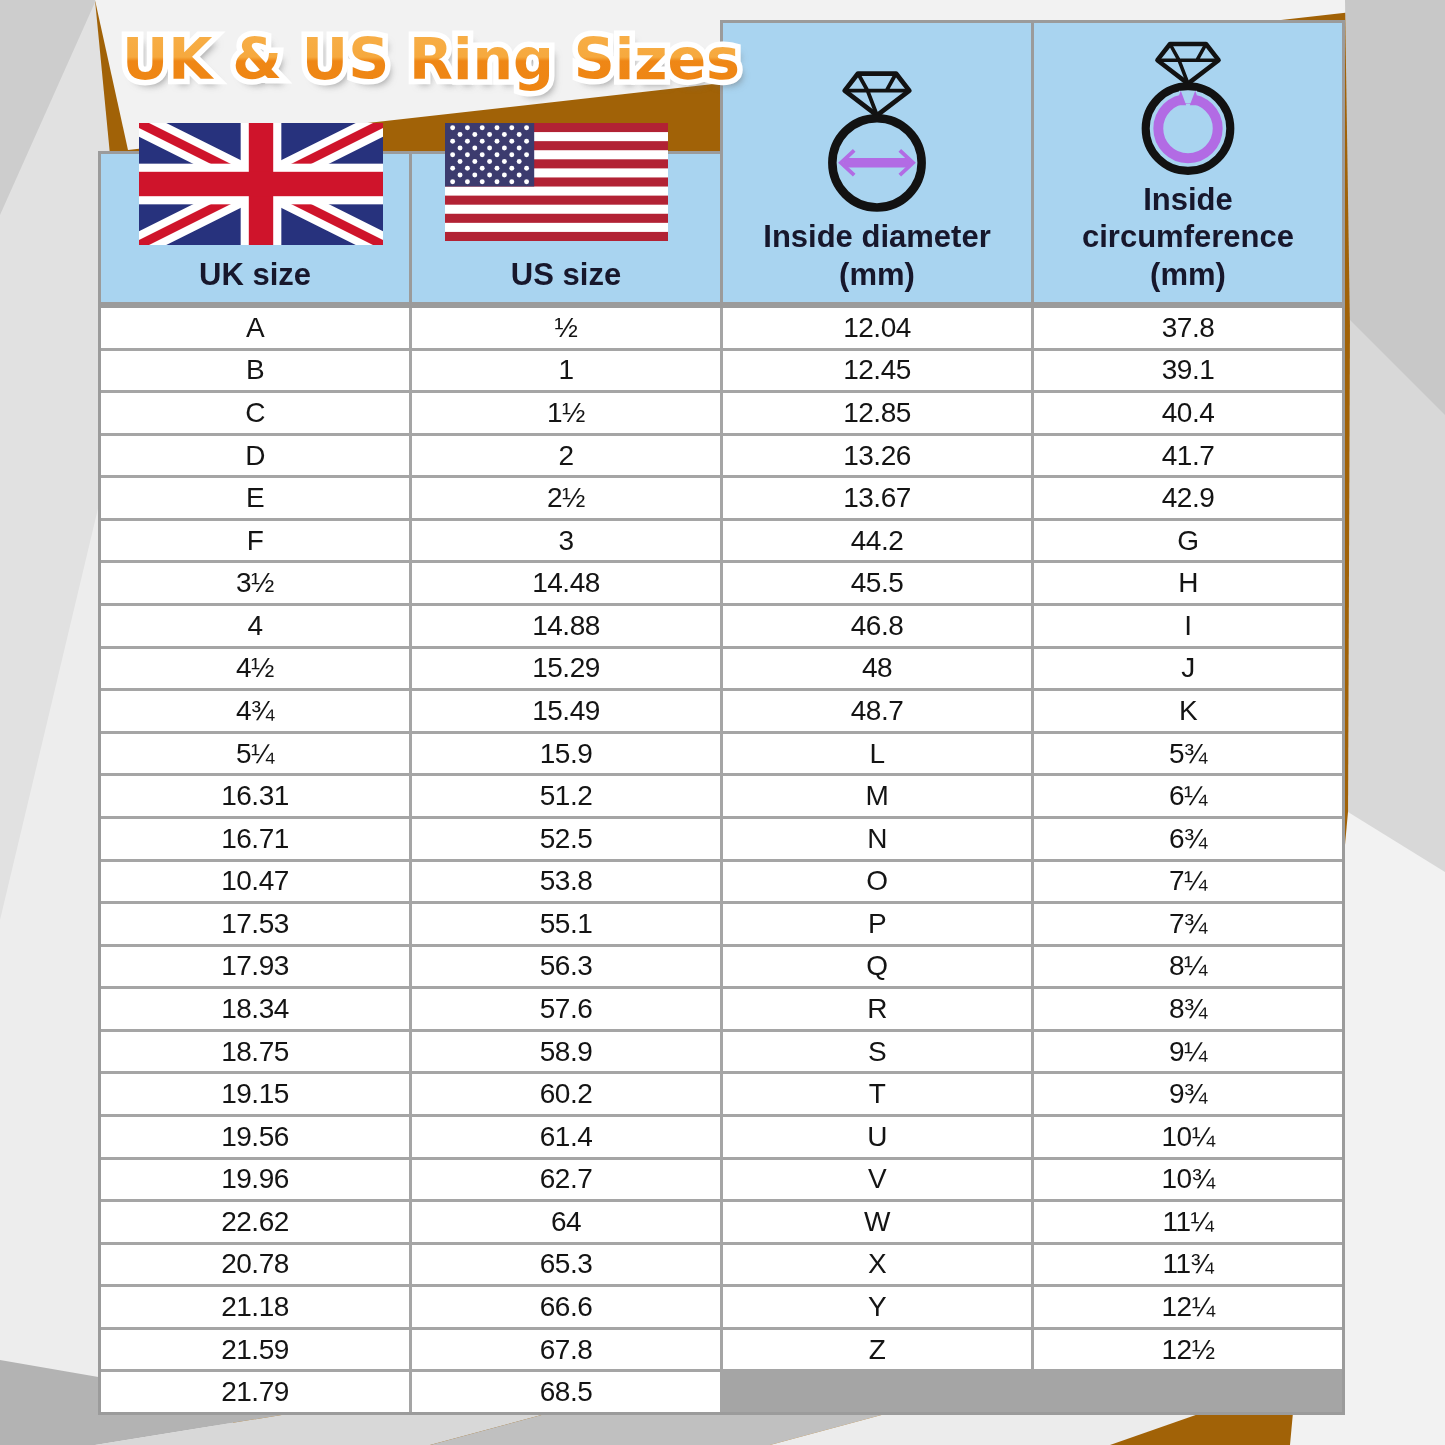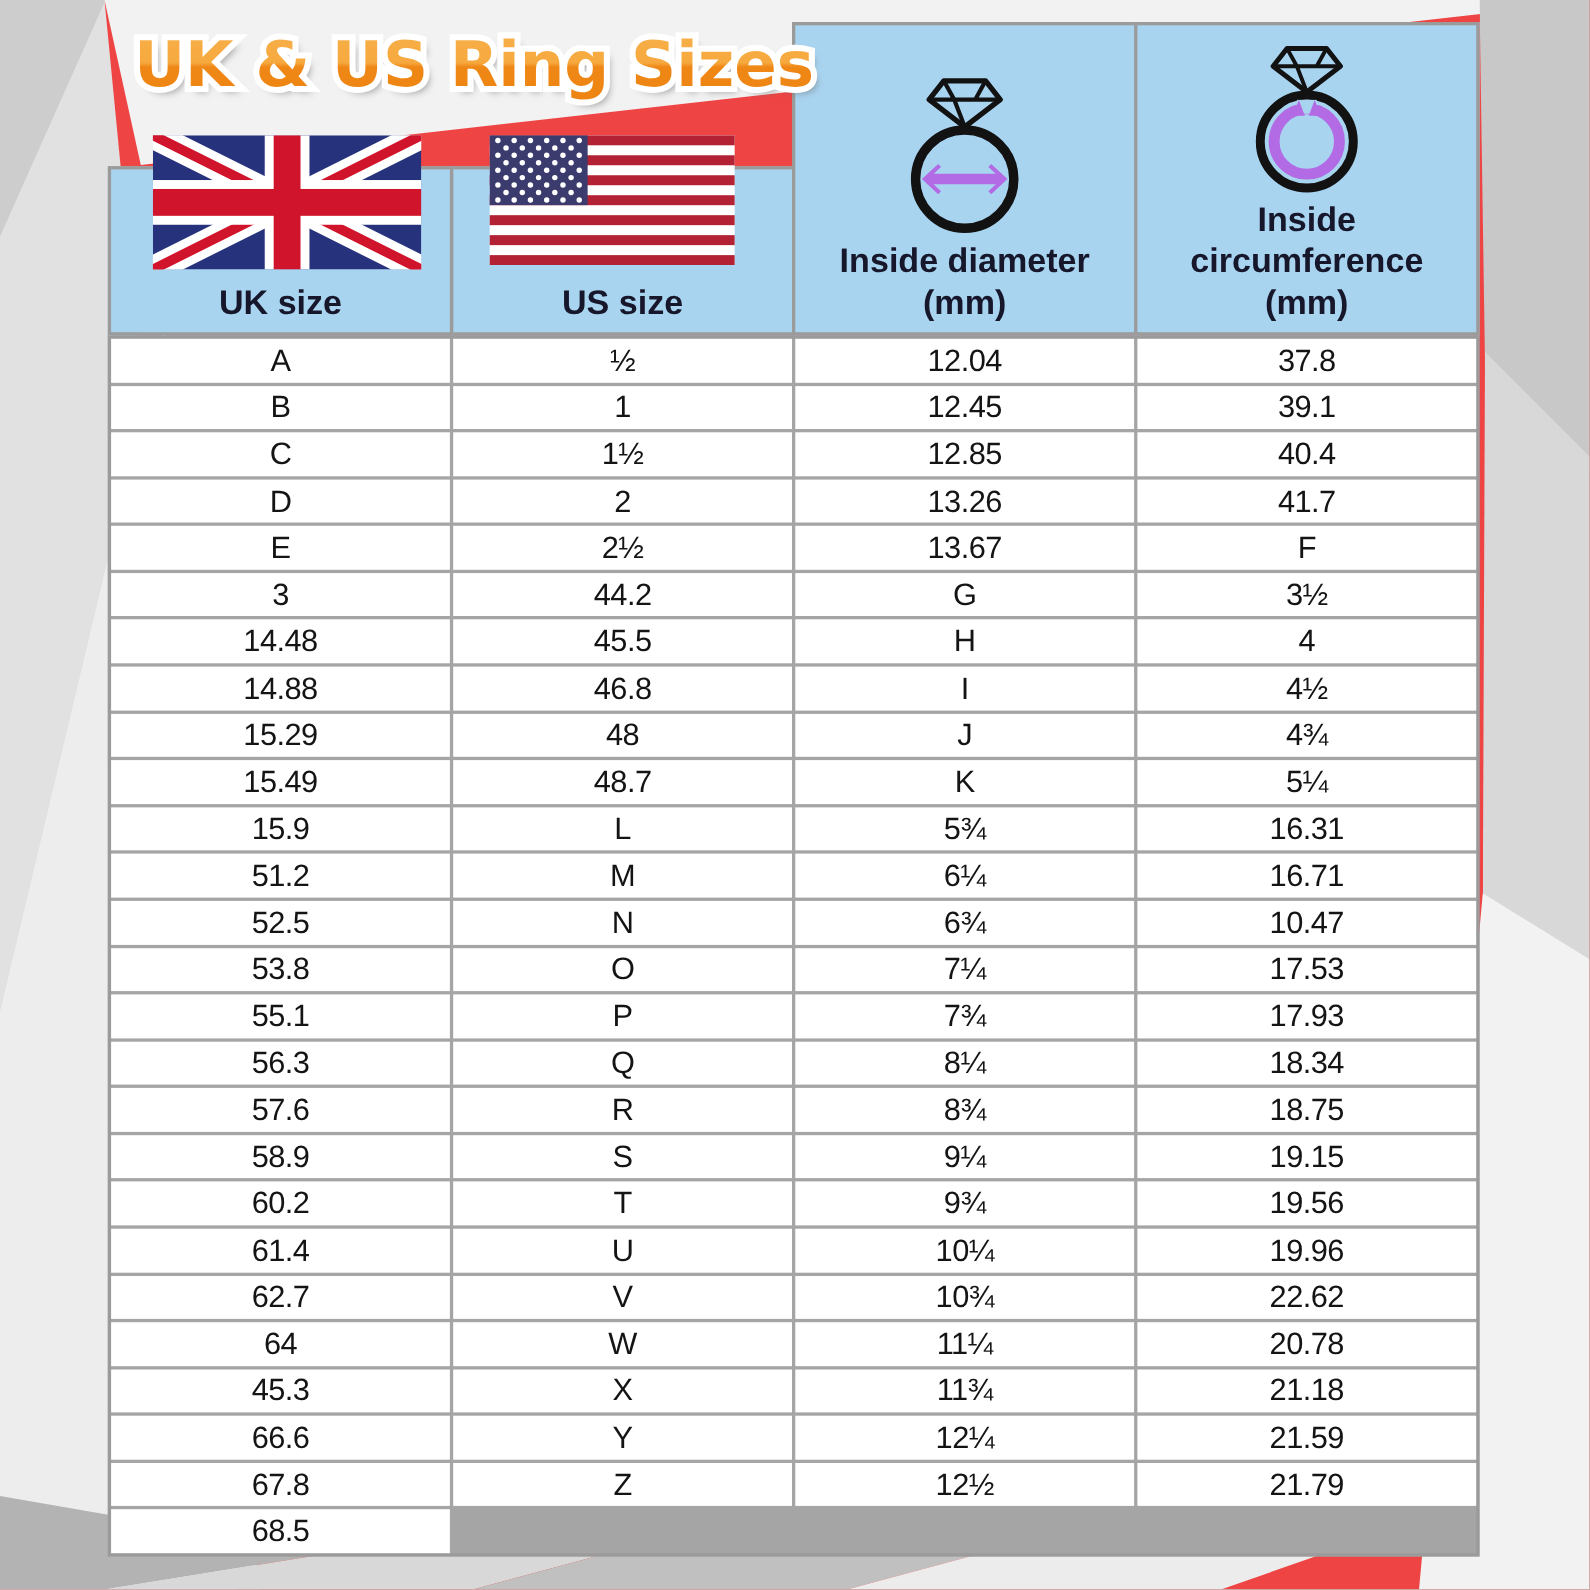--- a/index.html
+++ b/index.html
@@ -1,17 +1,17 @@
 <!DOCTYPE html>
 <html><head>
 <meta charset="utf-8">
 <style>
   html,body{margin:0;padding:0;background:#cfcfcf;}
   .stage{position:relative;width:1445px;height:1445px;overflow:hidden;
-         background:#ef4444;font-family:"Liberation Sans",sans-serif;}
+         background:#a16207;font-family:"Liberation Sans",sans-serif;}
   
   .facet{position:absolute;inset:0;pointer-events:none;}
   .f-left   {background:#e1e1e1;clip-path:polygon(0 0,95px 0,235px 1445px,0 1445px);}
   .f-left2  {background:#ededed;clip-path:polygon(0 920px,150px 290px,215px 1445px,0 1445px);}
   .f-tl     {background:#cdcdcd;clip-path:polygon(0 0,96px 0,0 215px);}
   .f-top    {background:#f2f2f2;clip-path:polygon(95px 0,1352px 0,1352px 12px,128px 150px);}
   .f-r1     {background:#c8c8c8;clip-path:polygon(1345px 0,1445px 0,1445px 430px,1350px 330px);}
   .f-r2     {background:#d8d8d8;clip-path:polygon(1350px 320px,1445px 415px,1445px 880px,1348px 820px);}
   .f-r3     {background:#f2f2f2;clip-path:polygon(1348px 812px,1445px 872px,1445px 1445px,1290px 1445px);}
   .f-b1     {background:#b3b3b3;clip-path:polygon(0 1360px,300px 1412px,95px 1445px,0 1445px);}
@@ -203,20 +203,21 @@
         <div class="cell">1½</div>
         <div class="cell">12.85</div>
         <div class="cell">40.4</div>
         <div class="cell">D</div>
         <div class="cell">2</div>
         <div class="cell">13.26</div>
         <div class="cell">41.7</div>
         <div class="cell">E</div>
         <div class="cell">2½</div>
         <div class="cell">13.67</div>
+        <div class="cell">42.9</div>
         <div class="cell">F</div>
         <div class="cell">3</div>
         <div class="cell">44.2</div>
         <div class="cell">G</div>
         <div class="cell">3½</div>
         <div class="cell">14.48</div>
         <div class="cell">45.5</div>
         <div class="cell">H</div>
         <div class="cell">4</div>
         <div class="cell">14.88</div>
@@ -272,21 +273,21 @@
         <div class="cell">10¼</div>
         <div class="cell">19.96</div>
         <div class="cell">62.7</div>
         <div class="cell">V</div>
         <div class="cell">10¾</div>
         <div class="cell">22.62</div>
         <div class="cell">64</div>
         <div class="cell">W</div>
         <div class="cell">11¼</div>
         <div class="cell">20.78</div>
-        <div class="cell">45.3</div>
+        <div class="cell">65.3</div>
         <div class="cell">X</div>
         <div class="cell">11¾</div>
         <div class="cell">21.18</div>
         <div class="cell">66.6</div>
         <div class="cell">Y</div>
         <div class="cell">12¼</div>
         <div class="cell">21.59</div>
         <div class="cell">67.8</div>
         <div class="cell">Z</div>
         <div class="cell">12½</div>

